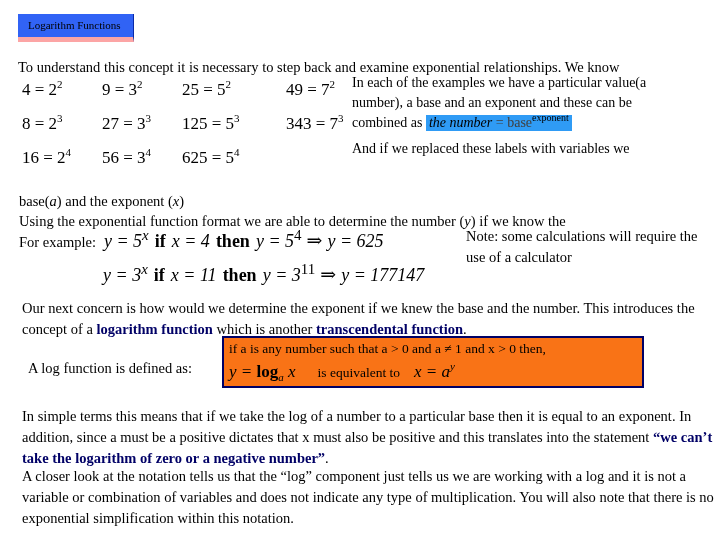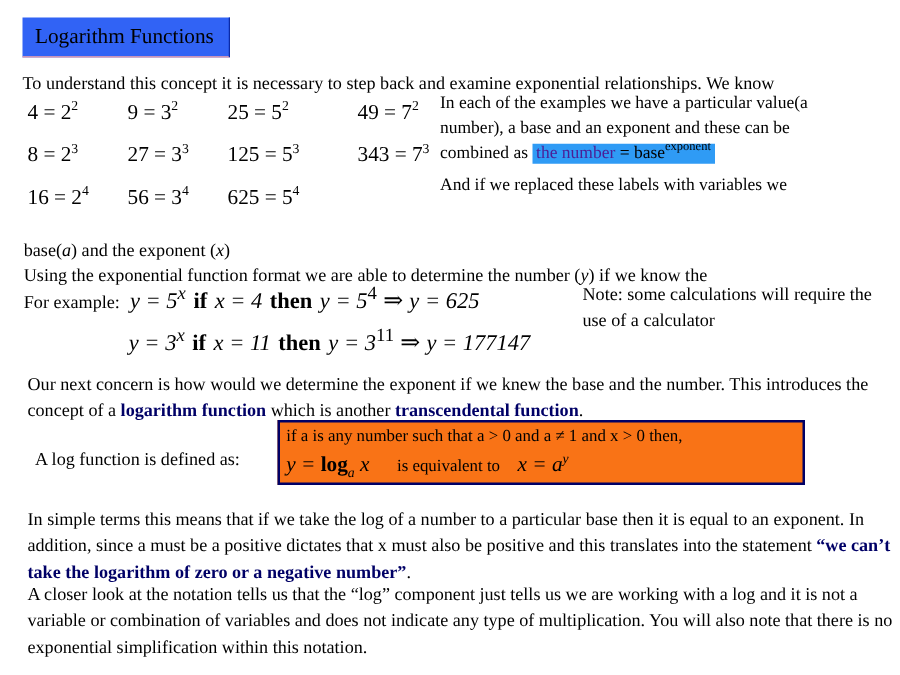--- a/index.html
+++ b/index.html
@@ -4,37 +4,37 @@
 <style>
   html,body{margin:0;padding:0;}
   body{
     width:720px;height:540px;background:#ffffff;position:relative;
     font-family:"Liberation Serif","DejaVu Serif",serif;color:#000;overflow:hidden;
   }
   .abs{position:absolute;}
   
   .title-box{
     left:18px;top:14px;background:#3163f5;padding:5px 12px 6px 10px;
-    font-size:17px;color:#000;border-bottom:1px solid #fca5a5;border-right:1px solid #0a2aa8;
+    font-size:11px;color:#000;border-bottom:5px solid #fca5a5;border-right:1px solid #0a2aa8;
   }
   
   .intro{left:18px;top:59px;font-size:14.5px;white-space:nowrap;}
   
   .eq-grid{
     left:22px;top:80px;width:312px;display:grid;
     grid-template-columns:80px 80px 104px 48px;grid-auto-rows:34px;
     font-size:17px;
   }
   .eq-cell{white-space:nowrap;}
   .eq-cell sup{font-size:11px;line-height:0;}
   
   .side{left:352px;top:73px;width:382px;font-size:14px;line-height:20px;}
   .side .hl{background:#2f9bf5;padding:0 3px 1px 3px;}
-  .hl1-a{color:#4c1d95;}
-  .hl1-b{color:#000000;}
+  .hl1-a{color:#000000;font-style:italic;}
+  .hl1-b{color:#404040;}
   .hl sup{font-size:10px;line-height:0;}
   .hl2{color:#001f7d;font-style:italic;}
   .hl2 sup{font-style:italic;}
   .side-line3{margin-bottom:6px;}
   
   .using{left:19px;top:191px;width:700px;font-size:14.5px;line-height:20px;}
   .var{font-style:italic;}
   .example{font-size:18px;white-space:nowrap;text-align:center;}
   .ex1{left:19px;top:227px;}
   .ex2{left:103px;top:261px;}

